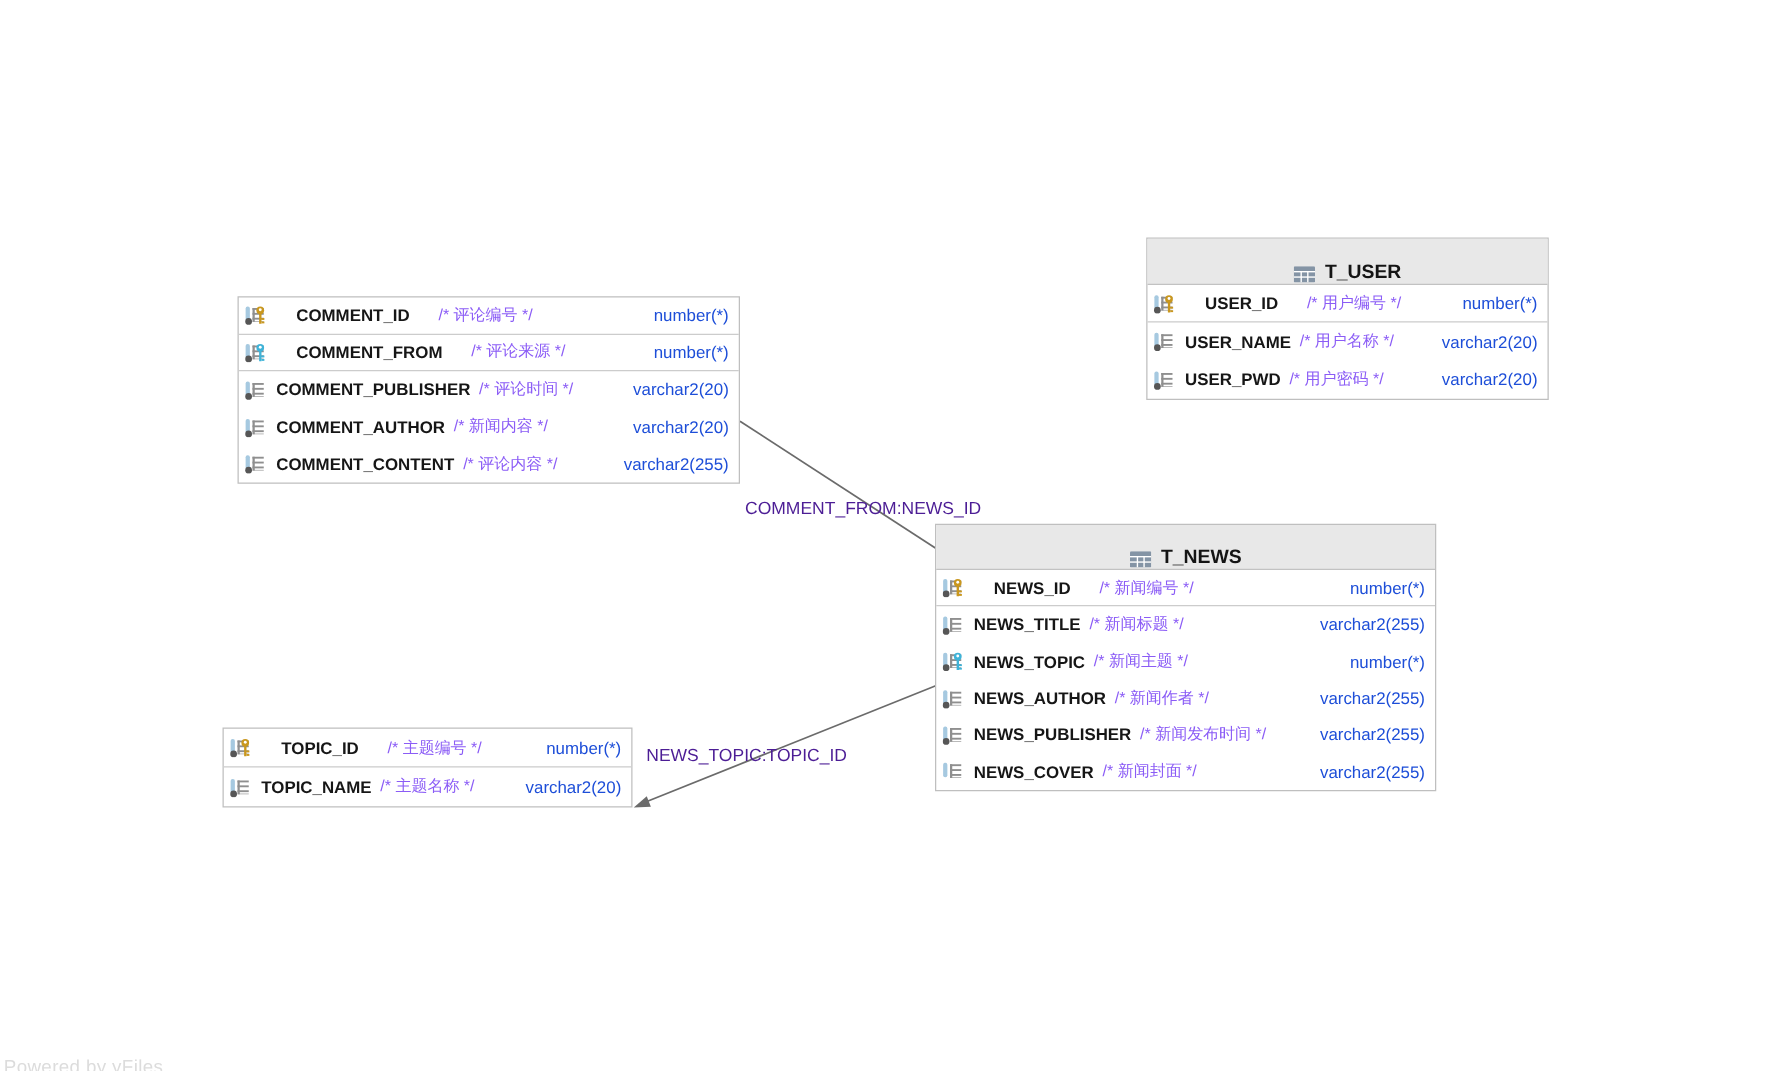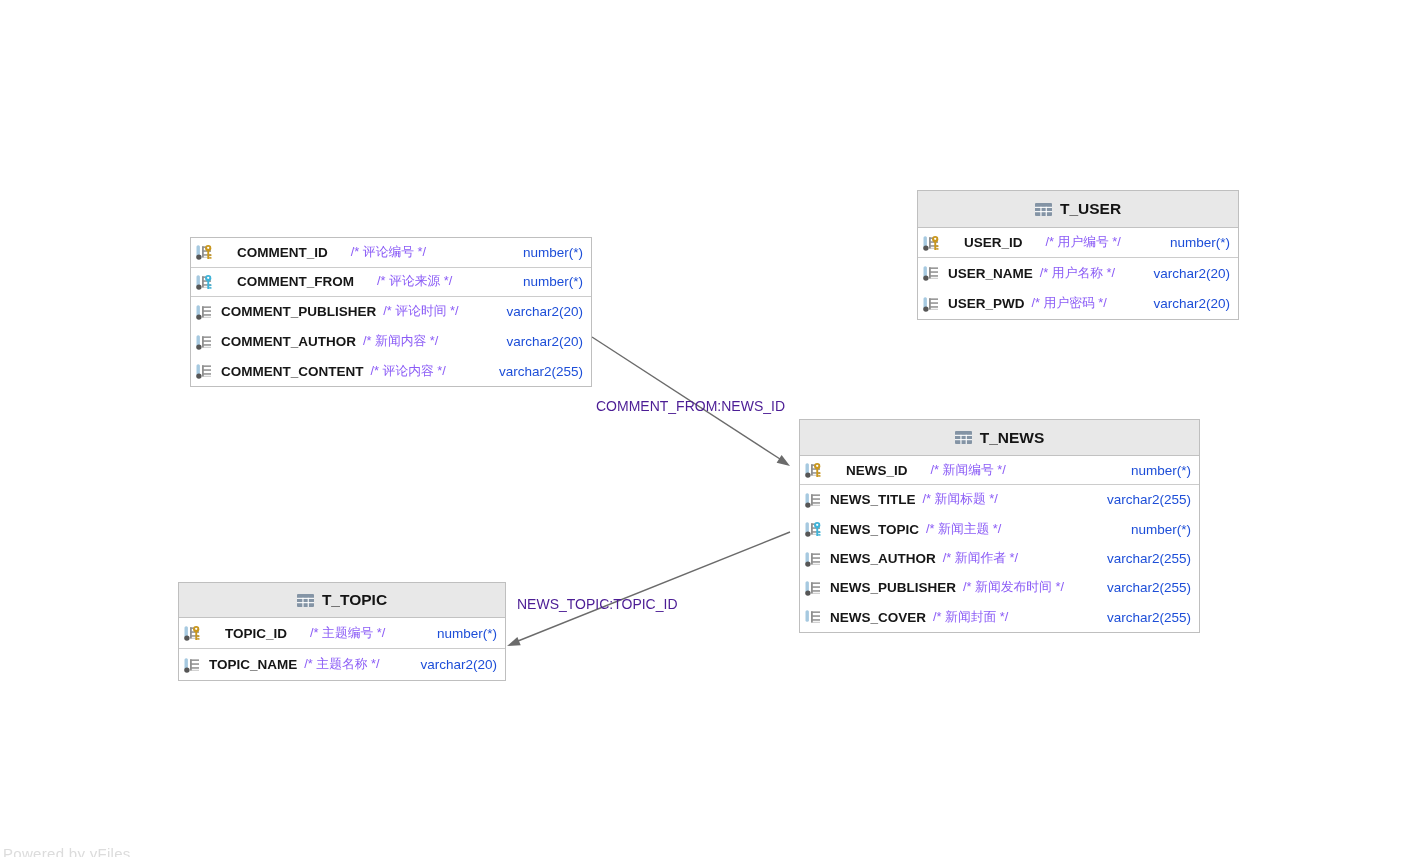--- a/index.html
+++ b/index.html
@@ -2,21 +2,21 @@
 <html><head>
 <meta charset="utf-8">
 <style>
   html,body{margin:0;padding:0;}
   body{font-family:"Liberation Sans",sans-serif;background:#fff;}
   #canvas{position:relative;width:1422px;height:857px;background:#ffffff;overflow:hidden;}
 
   #relation-layer{position:absolute;left:0;top:0;width:1422px;height:857px;z-index:1;}
 
   .er-table{position:absolute;z-index:2;background:#ffffff;border:1px solid #bfbfbf;box-sizing:border-box;}
-  .er-header{background:#e8e8e8;border-bottom:1px solid #c2c2c2;display:flex;align-items:center;justify-content:center;
+  .er-header{background:#e8e8e8;border-bottom:1px solid #c2c2c2;display:flex;align-items:flex-end;justify-content:center;
              gap:8px;font-weight:bold;font-size:15.5px;color:#141414;box-sizing:border-box;}
   .rows{display:block;}
   .row{display:flex;align-items:center;padding:0 8px 0 5px;box-sizing:border-box;height:var(--rh);}
   .row.sep{border-bottom:1px solid #cccccc;gap:16px;}
   .col-icon{width:22px;height:16px;flex:0 0 22px;display:inline-flex;align-items:center;}
   .col-name{font-weight:bold;color:#161616;font-size:13.5px;margin-left:3px;white-space:nowrap;}
   .col-comment{color:#8b5cf6;font-size:12.8px;margin-left:7px;white-space:nowrap;}
   .col-type{color:#1d4ed8;font-size:13.5px;margin-left:auto;padding-left:8px;white-space:nowrap;}
 
   .rel-label{position:absolute;z-index:3;font-size:14px;color:#4c1d95;white-space:nowrap;}
@@ -197,21 +197,21 @@
               <circle cx="2.9" cy="13.1" r="2.7" fill="#565656"></circle>
             </svg>
           </span>
           <span class="col-name">USER_PWD</span>
           <span class="col-comment">/* 用户密码 */</span>
           <span class="col-type">varchar2(20)</span>
         </div>
       </div>
   </div>
 
-  <div class="er-table" style="left:799px;top:419px;width:401px;--rh:29.3px;">
+  <div class="er-table" style="left:748px;top:419px;width:401px;--rh:29.3px;">
     <div class="er-header" style="height:36px;">
       <span class="col-icon" style="width:17px;flex:0 0 17px;">
           <svg width="17" height="13" viewBox="0 0 17 13" xmlns="http://www.w3.org/2000/svg">
             <rect x="0" y="0" width="17" height="13" rx="1" fill="#8494a5"></rect>
             <rect x="0" y="3.8" width="17" height="1.1" fill="#ffffff"></rect>
             <rect x="0" y="8.1" width="17" height="1.1" fill="#ffffff"></rect>
             <rect x="5.4" y="3.8" width="1.1" height="9.2" fill="#ffffff"></rect>
             <rect x="10.7" y="3.8" width="1.1" height="9.2" fill="#ffffff"></rect>
           </svg>
         </span>
@@ -320,32 +320,20 @@
             </svg>
           </span>
           <span class="col-name">NEWS_COVER</span>
           <span class="col-comment">/* 新闻封面 */</span>
           <span class="col-type">varchar2(255)</span>
         </div>
       </div>
   </div>
 
   <div class="er-table" style="left:178px;top:582px;width:328px;--rh:31px;">
-    <div class="er-header" style="height:35px;">
-      <span class="col-icon" style="width:17px;flex:0 0 17px;">
-          <svg width="17" height="13" viewBox="0 0 17 13" xmlns="http://www.w3.org/2000/svg">
-            <rect x="0" y="0" width="17" height="13" rx="1" fill="#8494a5"></rect>
-            <rect x="0" y="3.8" width="17" height="1.1" fill="#ffffff"></rect>
-            <rect x="0" y="8.1" width="17" height="1.1" fill="#ffffff"></rect>
-            <rect x="5.4" y="3.8" width="1.1" height="9.2" fill="#ffffff"></rect>
-            <rect x="10.7" y="3.8" width="1.1" height="9.2" fill="#ffffff"></rect>
-          </svg>
-        </span>
-      <span>T_TOPIC</span>
-    </div>
     <div class="rows">
         <div class="row sep">
           <span class="col-icon">
             <svg width="20" height="16" viewBox="0 0 20 16" xmlns="http://www.w3.org/2000/svg">
               <rect x="0.5" y="1.2" width="3.4" height="11.6" rx="1.6" fill="#a6c9e0"></rect>
               <rect x="6" y="2.4" width="1.8" height="11" fill="#8f8f8f"></rect>
               <rect x="6" y="2.4" width="9" height="1.5" fill="#8f8f8f"></rect>
               <rect x="6" y="6.3" width="9" height="1.5" fill="#8f8f8f"></rect>
               <rect x="6" y="10.2" width="9" height="1.5" fill="#8f8f8f"></rect>
               <rect x="6" y="12.9" width="9" height="0.5" fill="#8f8f8f"></rect>

